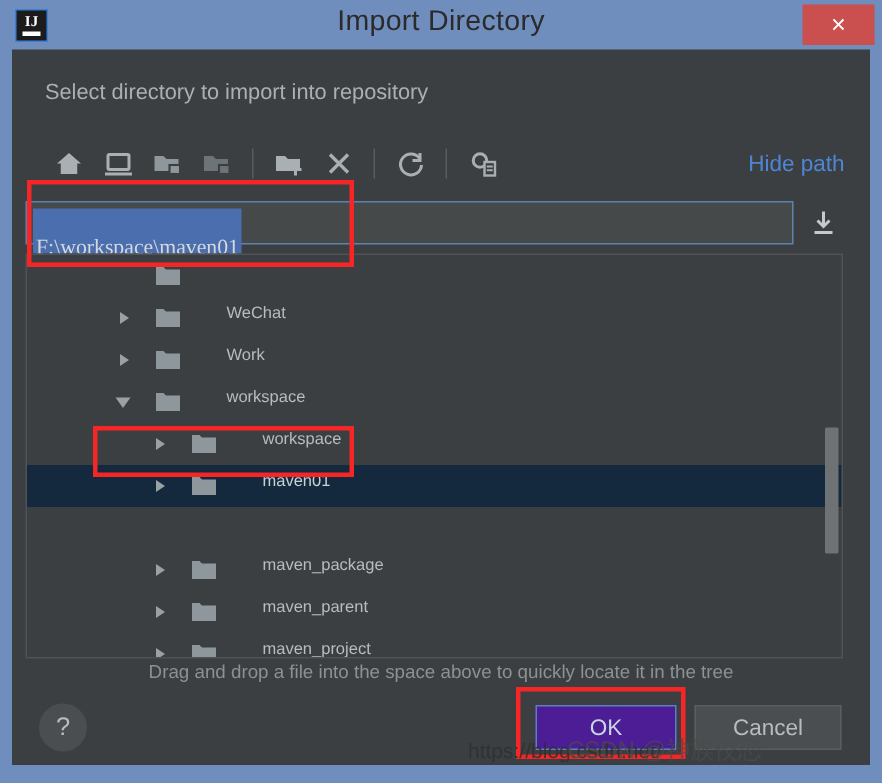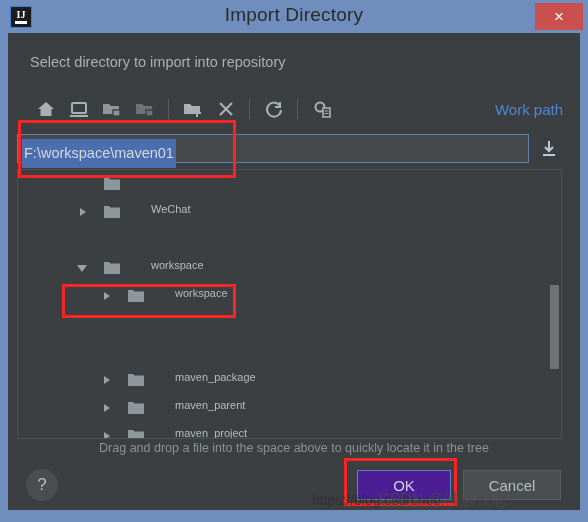--- a/index.html
+++ b/index.html
@@ -28,21 +28,21 @@
   .toolbar{position:absolute;left:0;top:58px;width:572px;height:36px;}
   .tb-btn{position:absolute;top:4px;width:28px;height:28px;cursor:pointer;}
   .tb-sep{position:absolute;top:8px;width:1px;height:20px;background:#5a5d5f;}
   .hide-path{position:absolute;right:17px;top:10px;color:#4e86d6;font-size:15px;cursor:pointer;}
 
   svg{display:block;}
 
   
   .pathrow{position:absolute;left:0;top:96px;width:572px;height:38px;}
   .path-field{position:absolute;left:9px;top:5px;width:512px;height:29px;background:#45494a;border:1px solid #5e81ac;box-sizing:border-box;}
-  .path-text{position:absolute;left:4px;top:4px;height:21px;line-height:21px;background:#4b6eaf;color:#d4d8dc;font-size:14.5px;padding:4px 2px;white-space:nowrap;}
+  .path-text{position:absolute;left:4px;top:4px;height:21px;line-height:21px;background:#4b6eaf;color:#d4d8dc;font-size:14.5px;padding:16px 2px;white-space:nowrap;font-family:Liberation Serif, serif;}
   .dl-icon{position:absolute;left:531px;top:9px;width:20px;height:22px;cursor:pointer;}
 
   
   .treewrap{position:absolute;left:9px;top:136px;width:545px;height:270px;background:#3c3f41;border:1px solid #4e5254;box-sizing:border-box;overflow:hidden;}
   .row{position:absolute;left:0;width:543px;height:28px;}
   .row.sel{background:#14293d;}
   .arrow{position:absolute;top:9px;width:10px;height:10px;cursor:pointer;}
   .folder{position:absolute;top:7px;width:16px;height:13px;}
   .lbl{position:absolute;top:5px;color:#b6bcbf;font-size:11px;white-space:nowrap;margin-left:25px;}
   .row.sel .lbl{color:#c7d0d4;}
@@ -140,21 +140,21 @@
       <div class="tb-sep" style="left:289px"></div>
 
       <div class="tb-btn" style="left:300px">
         <svg width="28" height="28" viewBox="0 0 28 28">
           <circle cx="12" cy="12" r="4.5" fill="none" stroke="#a9b0b3" stroke-width="2"></circle>
           <rect x="15" y="13" width="7" height="9" fill="#3c3f41" stroke="#a9b0b3" stroke-width="1.6"></rect>
           <path d="M16.5 16 h4 M16.5 18.5 h4" stroke="#a9b0b3" stroke-width="1.2"></path>
         </svg>
       </div>
 
-      <div class="hide-path">Work path</div>
+      <div class="hide-path">Hide path</div>
     </div>
 
     <div class="pathrow">
       <div class="path-field">
         <div class="path-text">F:\workspace\maven01</div>
       </div>
       <div class="dl-icon">
         <svg width="20" height="22" viewBox="0 0 20 22">
           <path d="M10 3 v9 M6 9 l4 4 l4 -4" fill="none" stroke="#c3c9cc" stroke-width="2"></path>
           <rect x="4" y="16" width="12" height="2" fill="#c3c9cc"></rect>
@@ -180,20 +180,33 @@
             </svg>
         </div>
         <div class="folder" style="left:86px">
           <svg width="16" height="13" viewBox="0 0 16 13">
               <path d="M0 1 h5 l1.6 1.6 H16 V13 H0 Z" fill="#8e979b"></path>
             </svg>
         </div>
         <div class="lbl" style="left:108px">WeChat</div>
       </div>
 
+      <div class="row" style="top:56px">
+        <div class="arrow" style="left:60px">
+          <svg width="10" height="10" viewBox="0 0 10 10">
+              <path d="M2 1 L8 5 L2 9 Z" fill="#9aa1a5"></path>
+            </svg>
+        </div>
+        <div class="folder" style="left:86px">
+          <svg width="16" height="13" viewBox="0 0 16 13">
+              <path d="M0 1 h5 l1.6 1.6 H16 V13 H0 Z" fill="#8e979b"></path>
+            </svg>
+        </div>
+        <div class="lbl" style="left:108px">Work</div>
+      </div>
 
       <div class="row" style="top:84px">
         <div class="arrow" style="left:58px">
           <svg width="12" height="10" viewBox="0 0 12 10">
               <path d="M1 2 L11 2 L6 9 Z" fill="#9aa1a5"></path>
             </svg>
         </div>
         <div class="folder" style="left:86px">
           <svg width="16" height="13" viewBox="0 0 16 13">
               <path d="M0 1 h5 l1.6 1.6 H16 V13 H0 Z" fill="#8e979b"></path>
@@ -209,20 +222,33 @@
             </svg>
         </div>
         <div class="folder" style="left:110px">
           <svg width="16" height="13" viewBox="0 0 16 13">
               <path d="M0 1 h5 l1.6 1.6 H16 V13 H0 Z" fill="#8e979b"></path>
             </svg>
         </div>
         <div class="lbl" style="left:132px">workspace</div>
       </div>
 
+      <div class="row sel" style="top:140px">
+        <div class="arrow" style="left:84px">
+          <svg width="10" height="10" viewBox="0 0 10 10">
+              <path d="M2 1 L8 5 L2 9 Z" fill="#9aa1a5"></path>
+            </svg>
+        </div>
+        <div class="folder" style="left:110px">
+          <svg width="16" height="13" viewBox="0 0 16 13">
+              <path d="M0 1 h5 l1.6 1.6 H16 V13 H0 Z" fill="#8e979b"></path>
+            </svg>
+        </div>
+        <div class="lbl" style="left:132px">maven01</div>
+      </div>
 
 
       <div class="row" style="top:196px">
         <div class="arrow" style="left:84px">
           <svg width="10" height="10" viewBox="0 0 10 10">
               <path d="M2 1 L8 5 L2 9 Z" fill="#9aa1a5"></path>
             </svg>
         </div>
         <div class="folder" style="left:110px">
           <svg width="16" height="13" viewBox="0 0 16 13">

